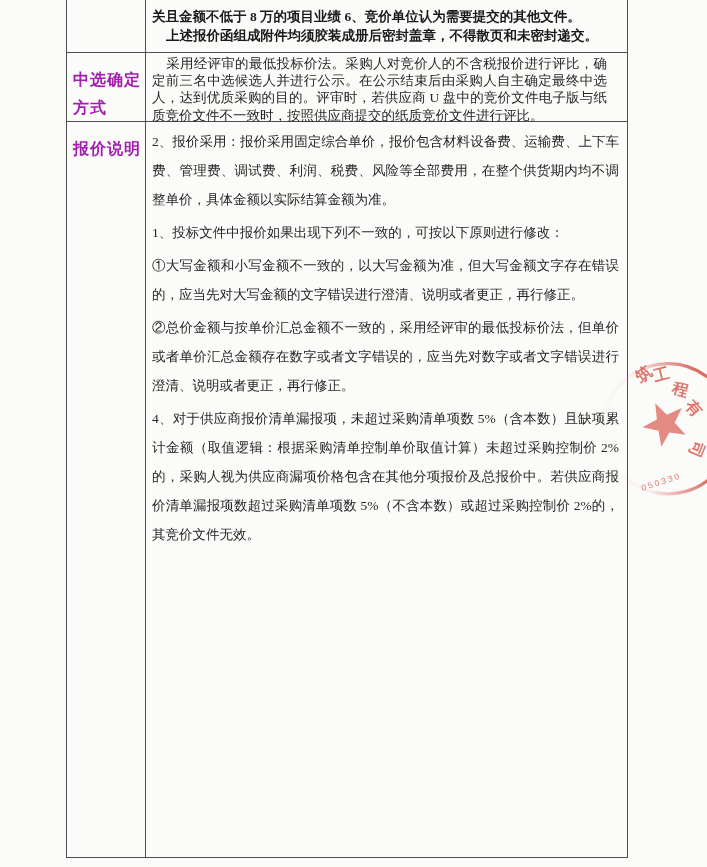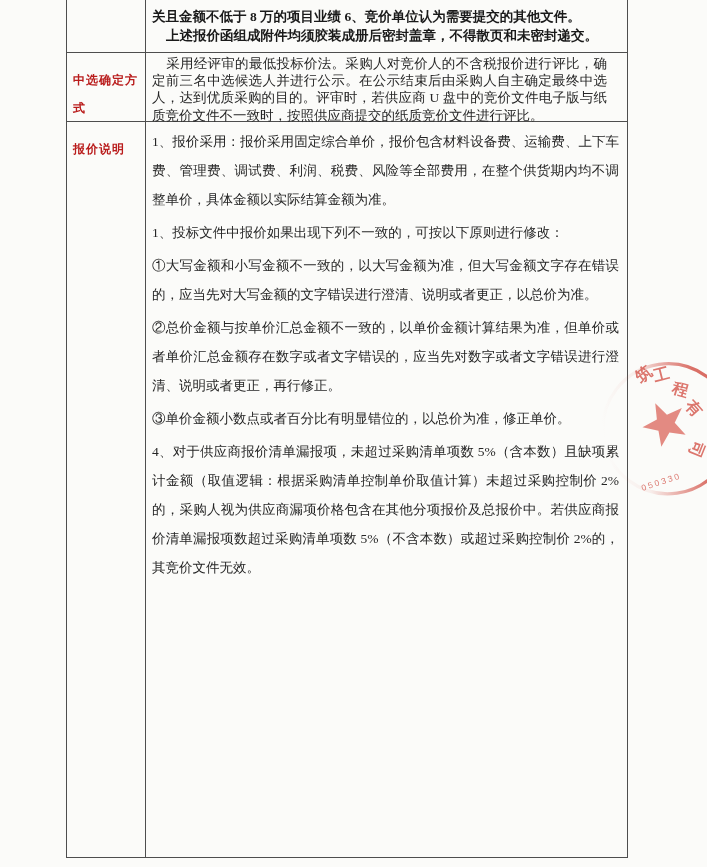--- a/index.html
+++ b/index.html
@@ -20,22 +20,22 @@
   }
   .trow{display:flex;border-bottom:1.5px solid #4e4e4e;box-sizing:border-box;}
   .trow.r1{height:53px;}
   .trow.r2{height:69px;}
   .trow.r3{flex:1;}
   .cell{box-sizing:border-box;}
   .lab{
     width:80px;flex:0 0 80px;
     border-left:1.5px solid #4e4e4e;
     border-right:1.5px solid #4e4e4e;
-    font-weight:bold;font-size:12px;line-height:28px;
-    letter-spacing:1px;color:#b91c1c;
+    font-weight:bold;font-size:16px;line-height:28px;
+    letter-spacing:1px;color:#a21caf;
     padding:13px 4px 0 6px;
   }
   .con{
     flex:1;
     border-right:1.5px solid #4e4e4e;
     font-size:13.5px;
     text-align:justify;
   }
   .r1 .con{
     padding:7px 8px 0 6px;
@@ -68,25 +68,24 @@
     <div class="trow r2">
       <div class="cell lab">中选确定方式</div>
       <div class="cell con">
         <p>采用经评审的最低投标价法。采购人对竞价人的不含税报价进行评比，确定前三名中选候选人并进行公示。在公示结束后由采购人自主确定最终中选人，达到优质采购的目的。评审时，若供应商 U 盘中的竞价文件电子版与纸质竞价文件不一致时，按照供应商提交的纸质竞价文件进行评比。</p>
       </div>
     </div>
 
     <div class="trow r3">
       <div class="cell lab">报价说明</div>
       <div class="cell con">
-        <p>1、报价采用：报价采用固定综合单价，报价包含材料设备费、运输费、上下车费、管理费、调试费、利润、税费、风险等全部费用，在整个供货期内均不调整单价，具体金额以实际结算金额为准。</p>
+        <p>2、报价采用：报价采用固定综合单价，报价包含材料设备费、运输费、上下车费、管理费、调试费、利润、税费、风险等全部费用，在整个供货期内均不调整单价，具体金额以实际结算金额为准。</p>
         <p>1、投标文件中报价如果出现下列不一致的，可按以下原则进行修改：</p>
-        <p>①大写金额和小写金额不一致的，以大写金额为准，但大写金额文字存在错误的，应当先对大写金额的文字错误进行澄清、说明或者更正，以总价为准。</p>
-        <p>②总价金额与按单价汇总金额不一致的，以单价金额计算结果为准，但单价或者单价汇总金额存在数字或者文字错误的，应当先对数字或者文字错误进行澄清、说明或者更正，再行修正。</p>
-        <p>③单价金额小数点或者百分比有明显错位的，以总价为准，修正单价。</p>
+        <p>①大写金额和小写金额不一致的，以大写金额为准，但大写金额文字存在错误的，应当先对大写金额的文字错误进行澄清、说明或者更正，再行修正。</p>
+        <p>②总价金额与按单价汇总金额不一致的，采用经评审的最低投标价法，但单价或者单价汇总金额存在数字或者文字错误的，应当先对数字或者文字错误进行澄清、说明或者更正，再行修正。</p>
         <p>4、对于供应商报价清单漏报项，未超过采购清单项数 5%（含本数）且缺项累计金额（取值逻辑：根据采购清单控制单价取值计算）未超过采购控制价 2%的，采购人视为供应商漏项价格包含在其他分项报价及总报价中。若供应商报价清单漏报项数超过采购清单项数 5%（不含本数）或超过采购控制价 2%的，其竞价文件无效。</p>
       </div>
     </div>
 
   </div>
 
   <div class="seal">
     <svg width="107" height="170" viewBox="0 0 107 170" xmlns="http://www.w3.org/2000/svg">
       <defs>
         <linearGradient id="ringFade" x1="0" y1="0" x2="1" y2="0">

